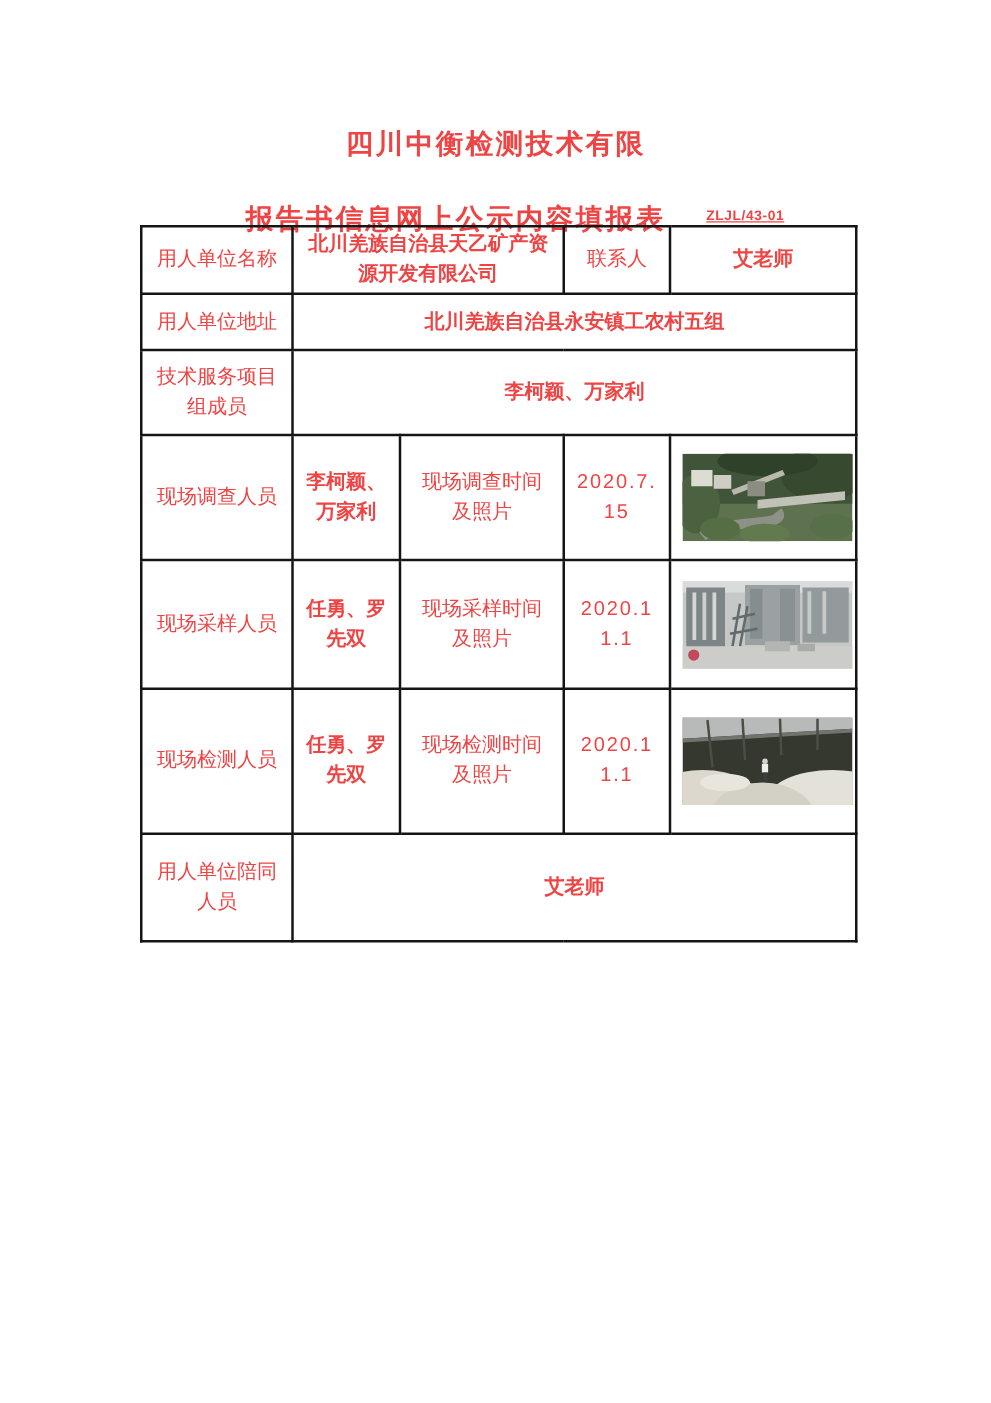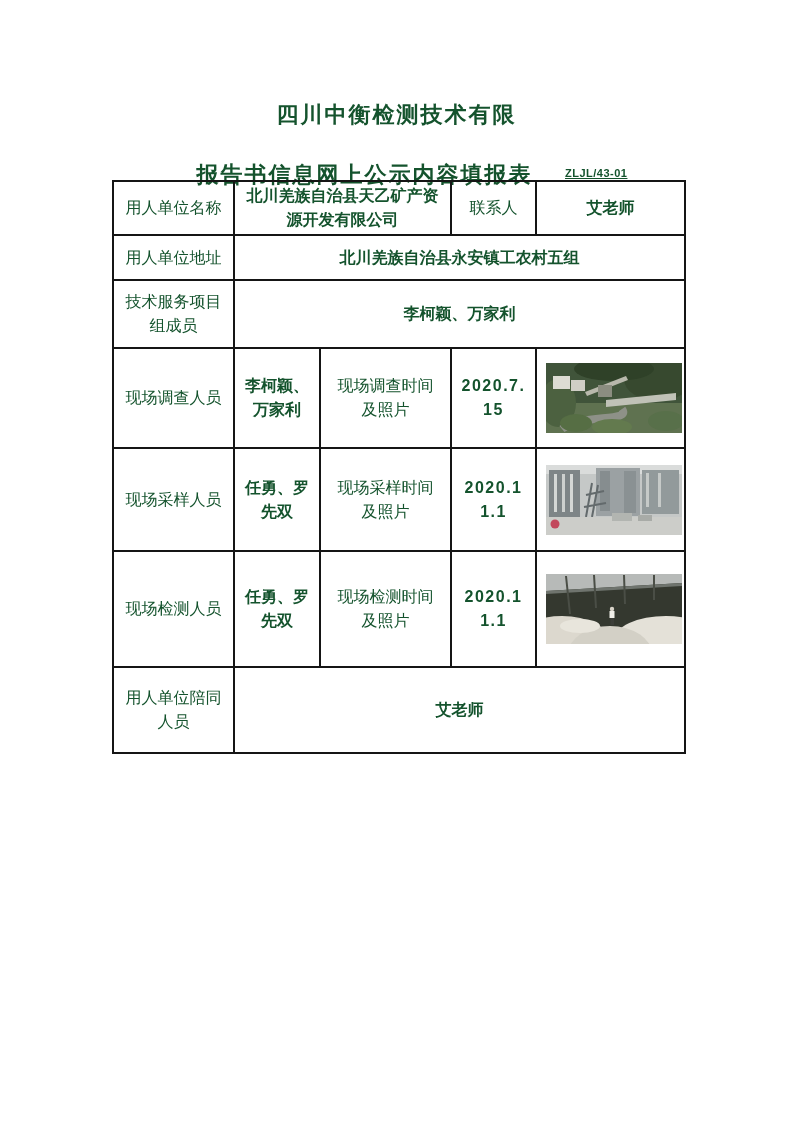--- a/index.html
+++ b/index.html
@@ -1,18 +1,18 @@
 <!DOCTYPE html>
 <html><head>
 <meta charset="utf-8">
 <style>
   html,body{margin:0;padding:0;background:#ffffff;}
   .page{
     position:relative;width:793px;height:1122px;background:#ffffff;
-    font-family:"Liberation Sans","DejaVu Sans",sans-serif;color:#14532d;
+    font-family:"Liberation Sans","DejaVu Sans",sans-serif;color:#ef4444;
     overflow:hidden;margin:0 auto;
   }
   .title1{
     position:absolute;top:100px;left:0;width:100%;text-align:center;
     font-size:22px;font-weight:bold;letter-spacing:2px;
   }
   .title2row{position:absolute;top:160px;left:0;width:100%;height:30px;text-align:center;}
   .title2{
     display:inline-block;transform:translateX(-32px);
     font-size:22px;font-weight:bold;letter-spacing:2px;
@@ -25,21 +25,21 @@
     position:absolute;left:112px;top:180px;width:572px;
     border-collapse:collapse;table-layout:fixed;
   }
   table.form td{
     border:2px solid #151515;text-align:center;vertical-align:middle;
     font-size:16px;line-height:1.5;padding:2px 9px;
     word-break:break-all;overflow:hidden;
   }
   td.lbl{font-weight:normal;}
   td.val{font-weight:bold;}
-  td.date{font-weight:bold;letter-spacing:1.5px;padding:2px 2px;}
+  td.date{font-weight:normal;letter-spacing:1.5px;padding:2px 2px;}
   td.photo-cell{padding:2px;}
   .photo{width:136px;height:70px;margin:0 auto;display:block;}
   .photo svg{display:block;width:100%;height:100%;}
 </style>
 </head>
 <body>
 
 <div class="page">
 
   <div class="title1">四川中衡检测技术有限</div>

